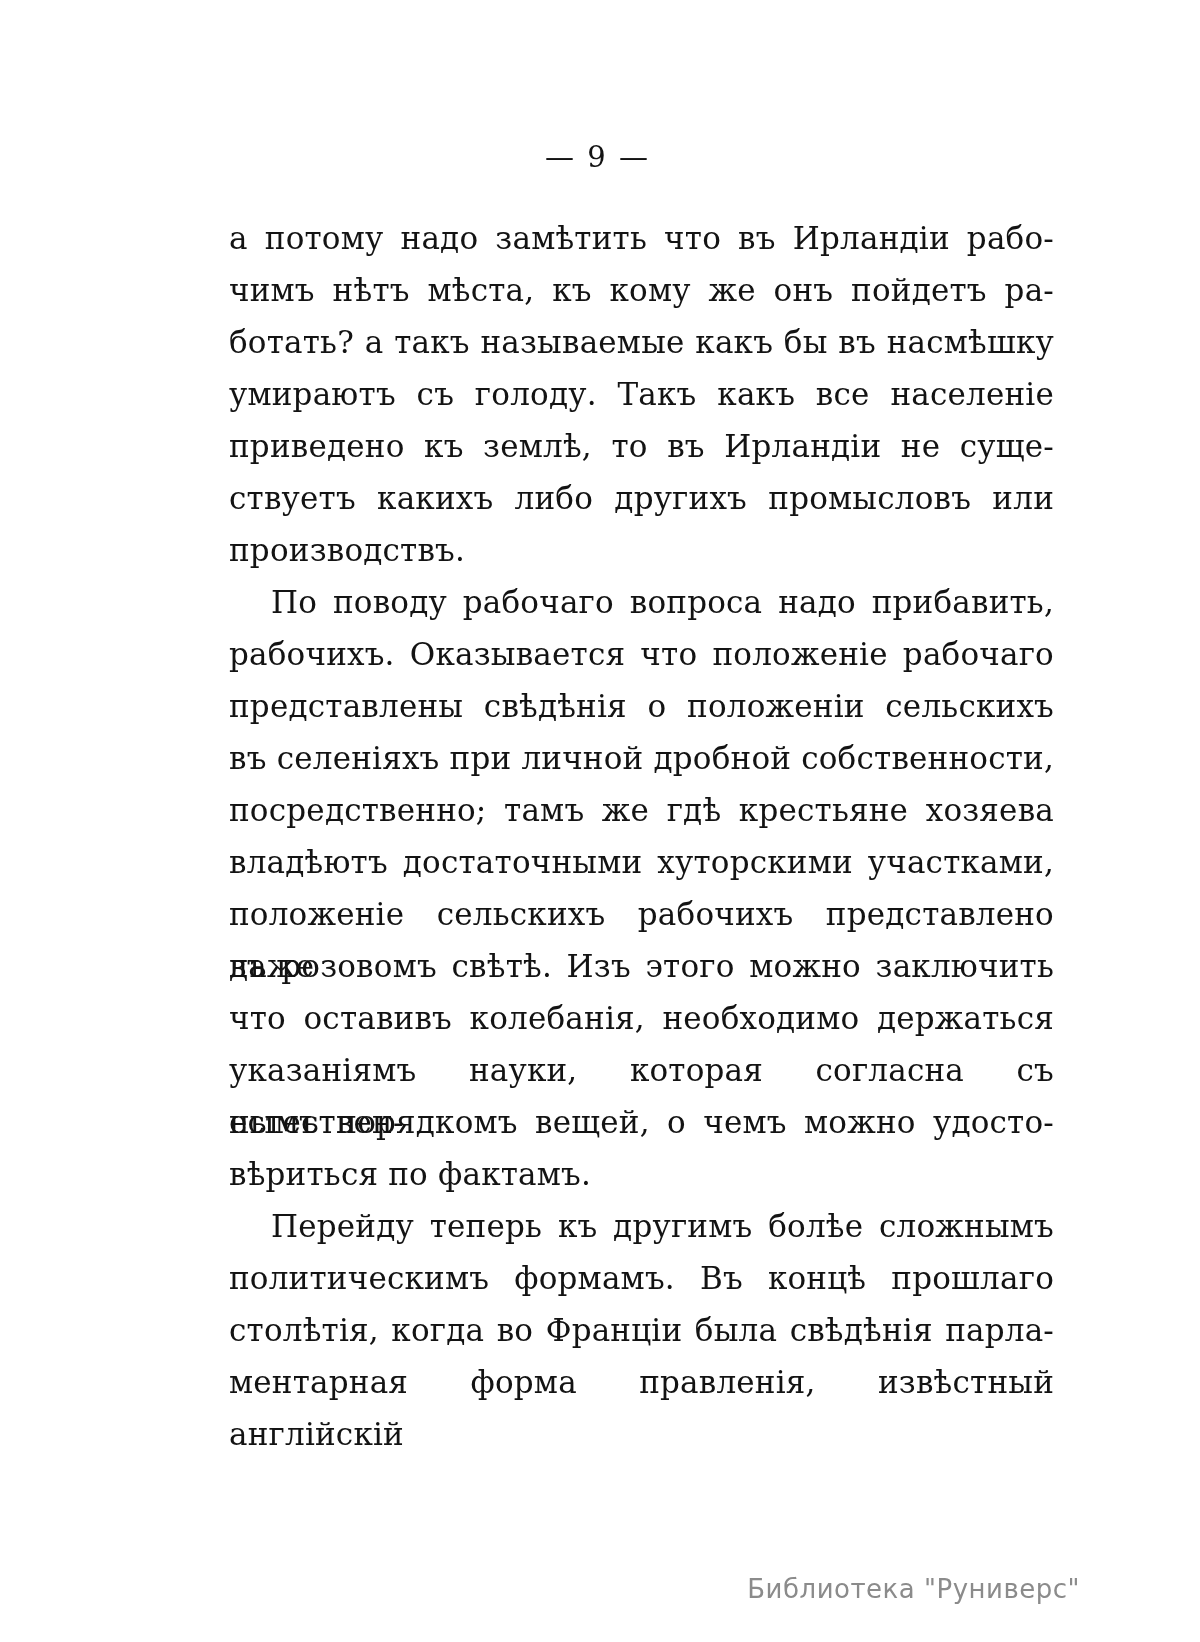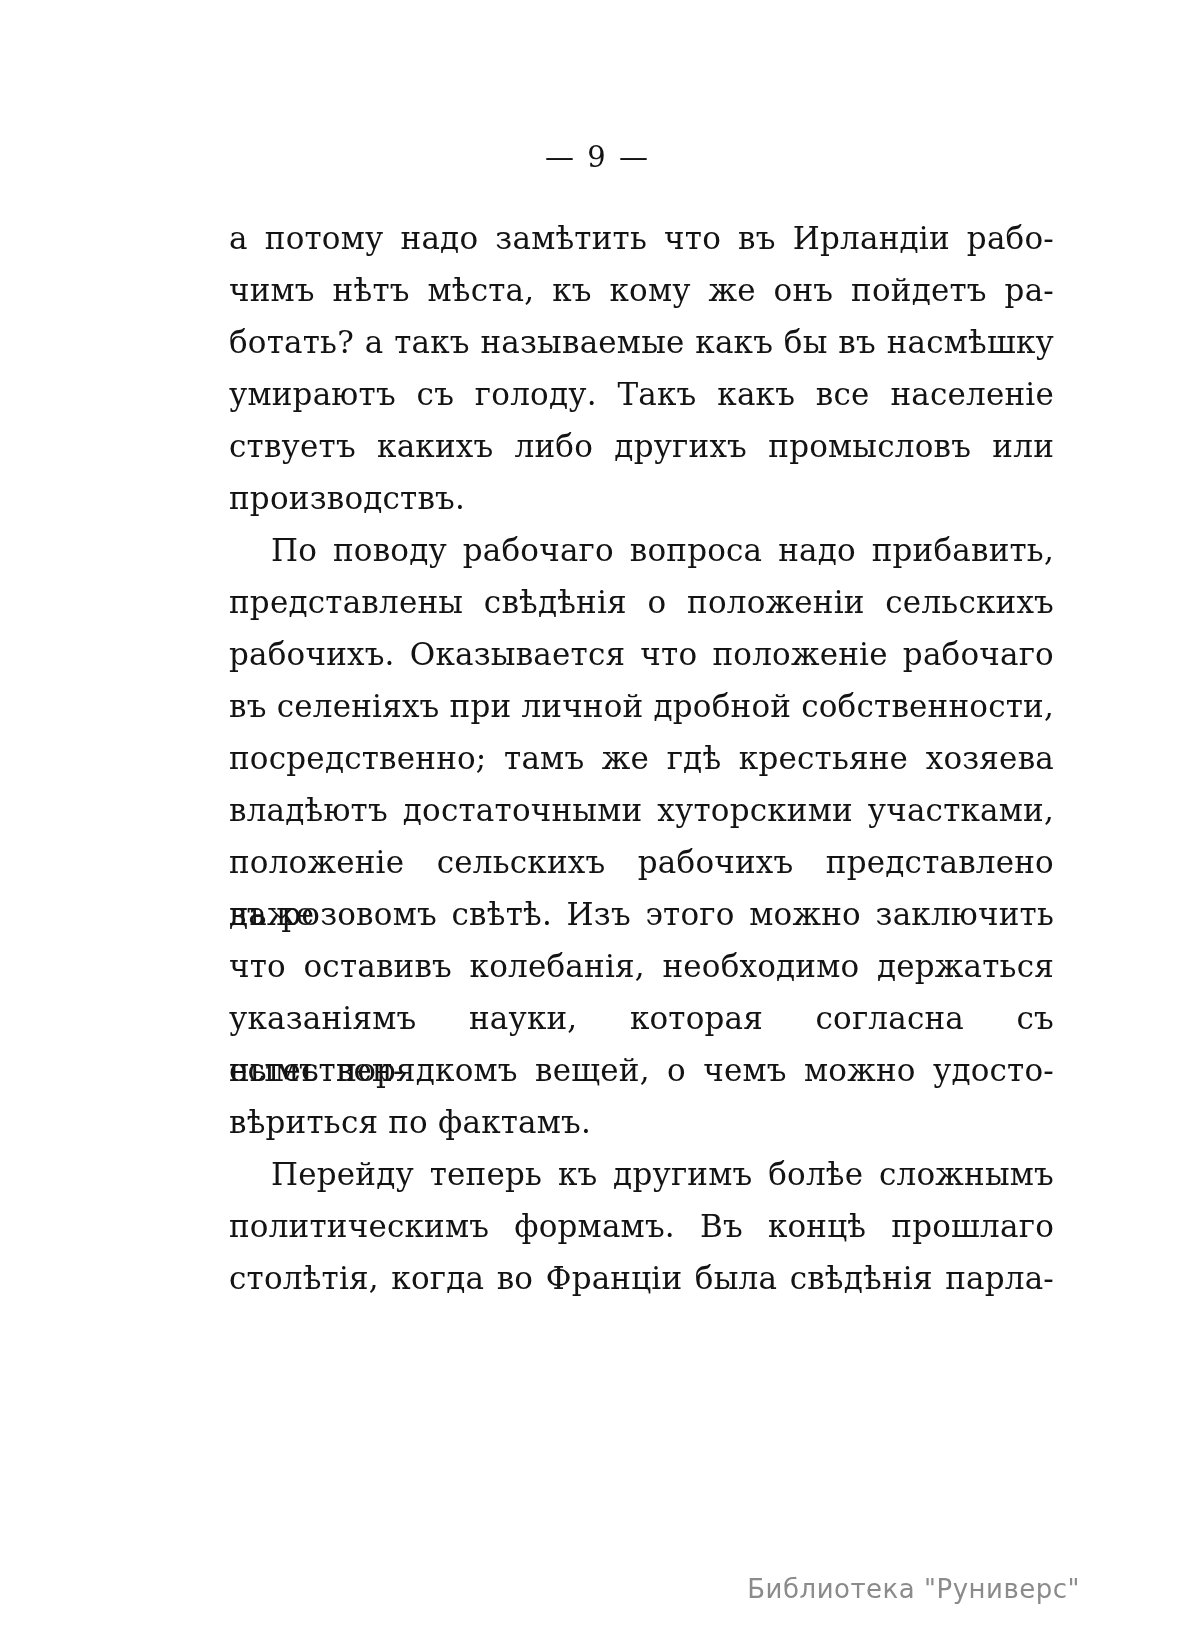--- a/index.html
+++ b/index.html
@@ -71,42 +71,44 @@
 
   <div class="page-number">— 9 —</div>
 
   <div class="body-text">
 
     <div class="paragraph">
       <div class="line">а потому надо замѣтить что въ Ирландіи рабо-</div>
       <div class="line">чимъ нѣтъ мѣста, къ кому же онъ пойдетъ ра-</div>
       <div class="line">ботать? а такъ называемые какъ бы въ насмѣшку</div>
       <div class="line">умираютъ съ голоду. Такъ какъ все населеніе</div>
+      <div class="line">приведено къ землѣ, то въ Ирландіи не суще-</div>
       <div class="line">ствуетъ какихъ либо другихъ промысловъ или</div>
       <div class="line last">производствъ.</div>
     </div>
 
     <div class="paragraph">
       <div class="line indent">По поводу рабочаго вопроса надо прибавить,</div>
+      <div class="line">рабочихъ. Оказывается что положеніе рабочаго</div>
       <div class="line">представлены свѣдѣнія о положеніи сельскихъ</div>
-      <div class="line">рабочихъ. Оказывается что положеніе рабочаго</div>
       <div class="line">въ селеніяхъ при личной дробной собственности,</div>
       <div class="line">посредственно; тамъ же гдѣ крестьяне хозяева</div>
       <div class="line">владѣютъ достаточными хуторскими участками,</div>
       <div class="line">положеніе сельскихъ рабочихъ представлено даже</div>
       <div class="line">въ розовомъ свѣтѣ. Изъ этого можно заключить</div>
       <div class="line">что оставивъ колебанія, необходимо держаться</div>
       <div class="line">указаніямъ науки, которая согласна съ естествен-</div>
       <div class="line">нымъ порядкомъ вещей, о чемъ можно удосто-</div>
       <div class="line last">вѣриться по фактамъ.</div>
     </div>
 
     <div class="paragraph">
       <div class="line indent">Перейду теперь къ другимъ болѣе сложнымъ</div>
       <div class="line">политическимъ формамъ. Въ концѣ прошлаго</div>
       <div class="line">столѣтія, когда во Франціи была свѣдѣнія парла-</div>
+      <div class="line">ментарная форма правленія, извѣстный англійскій</div>
     </div>
 
   </div>
 
   <div class="watermark">Библиотека "Руниверс"</div>
 
 </div>
 
 </body></html>

